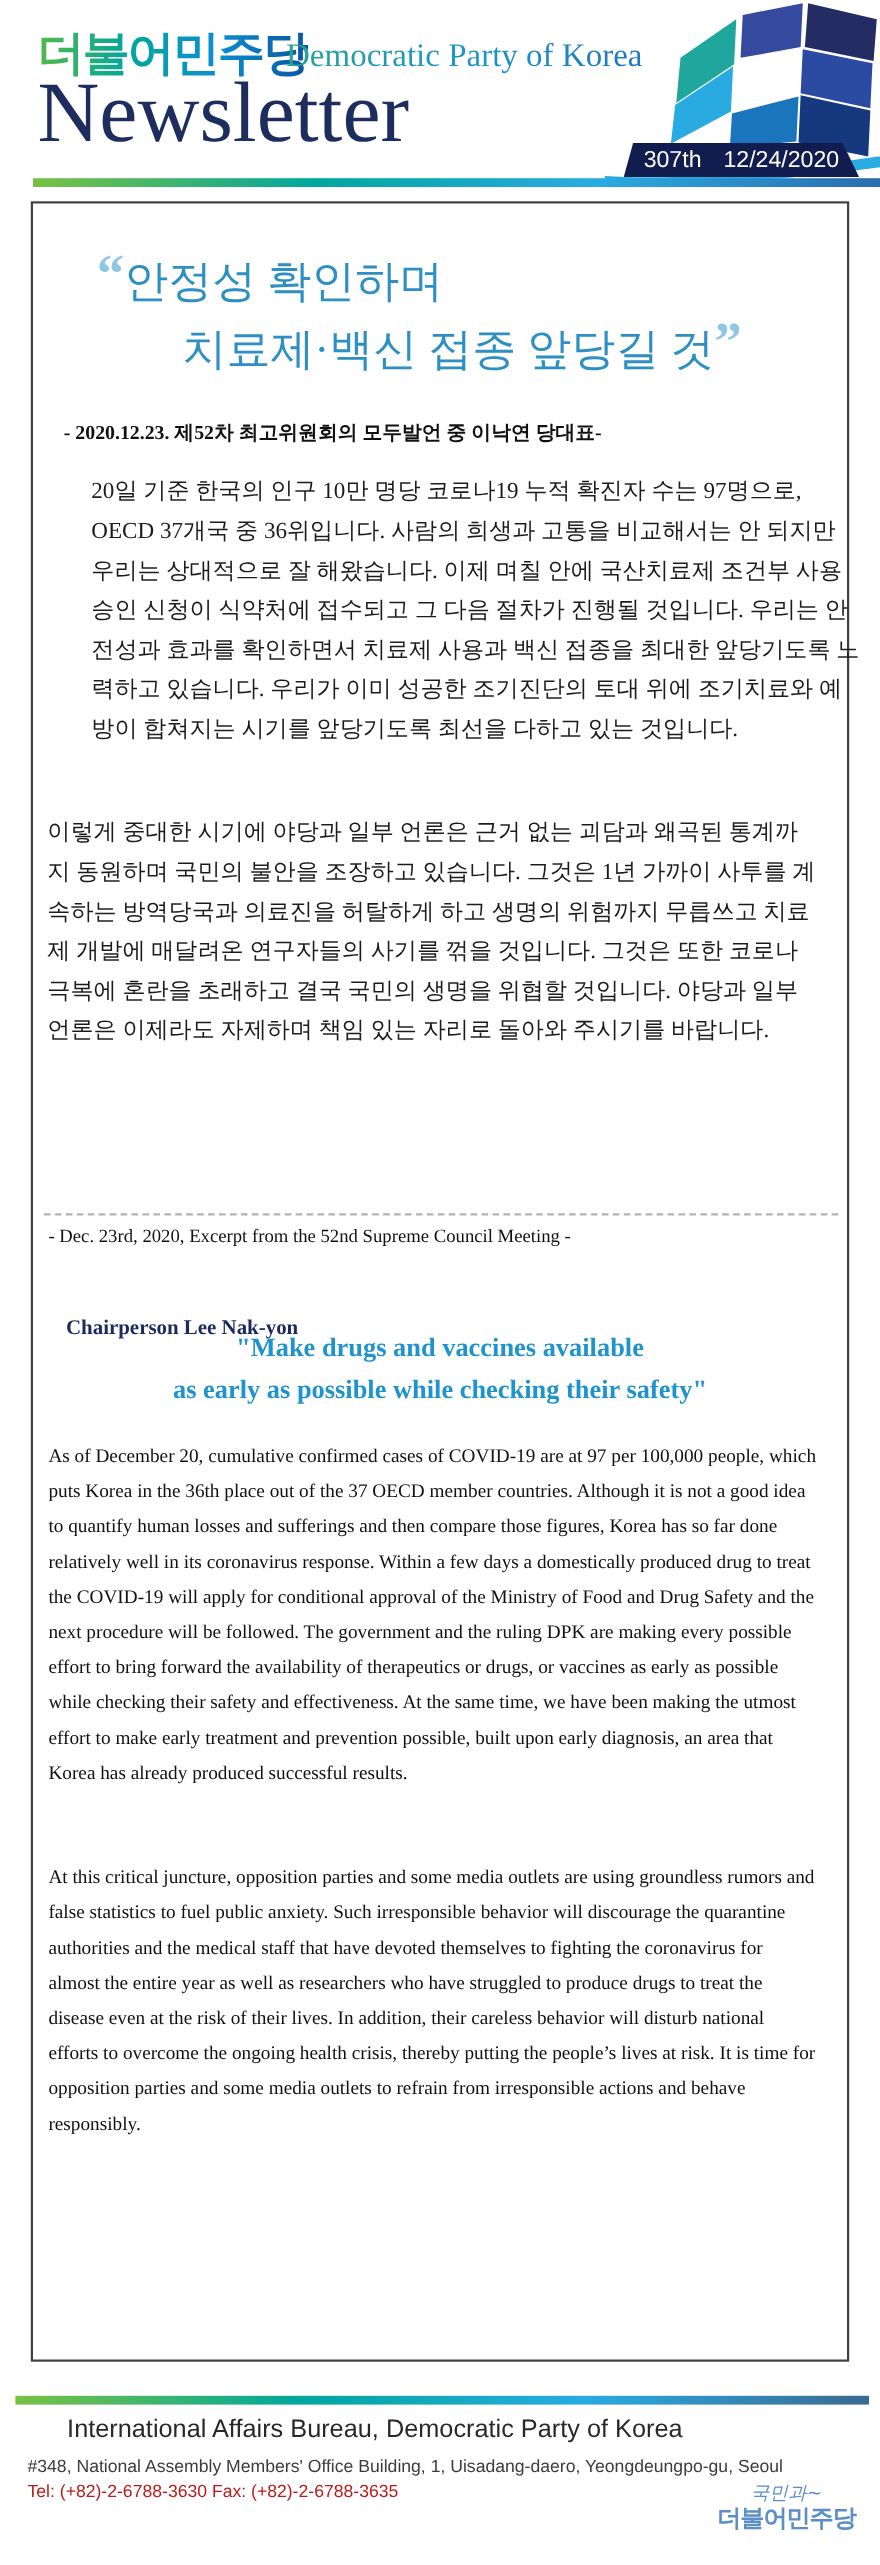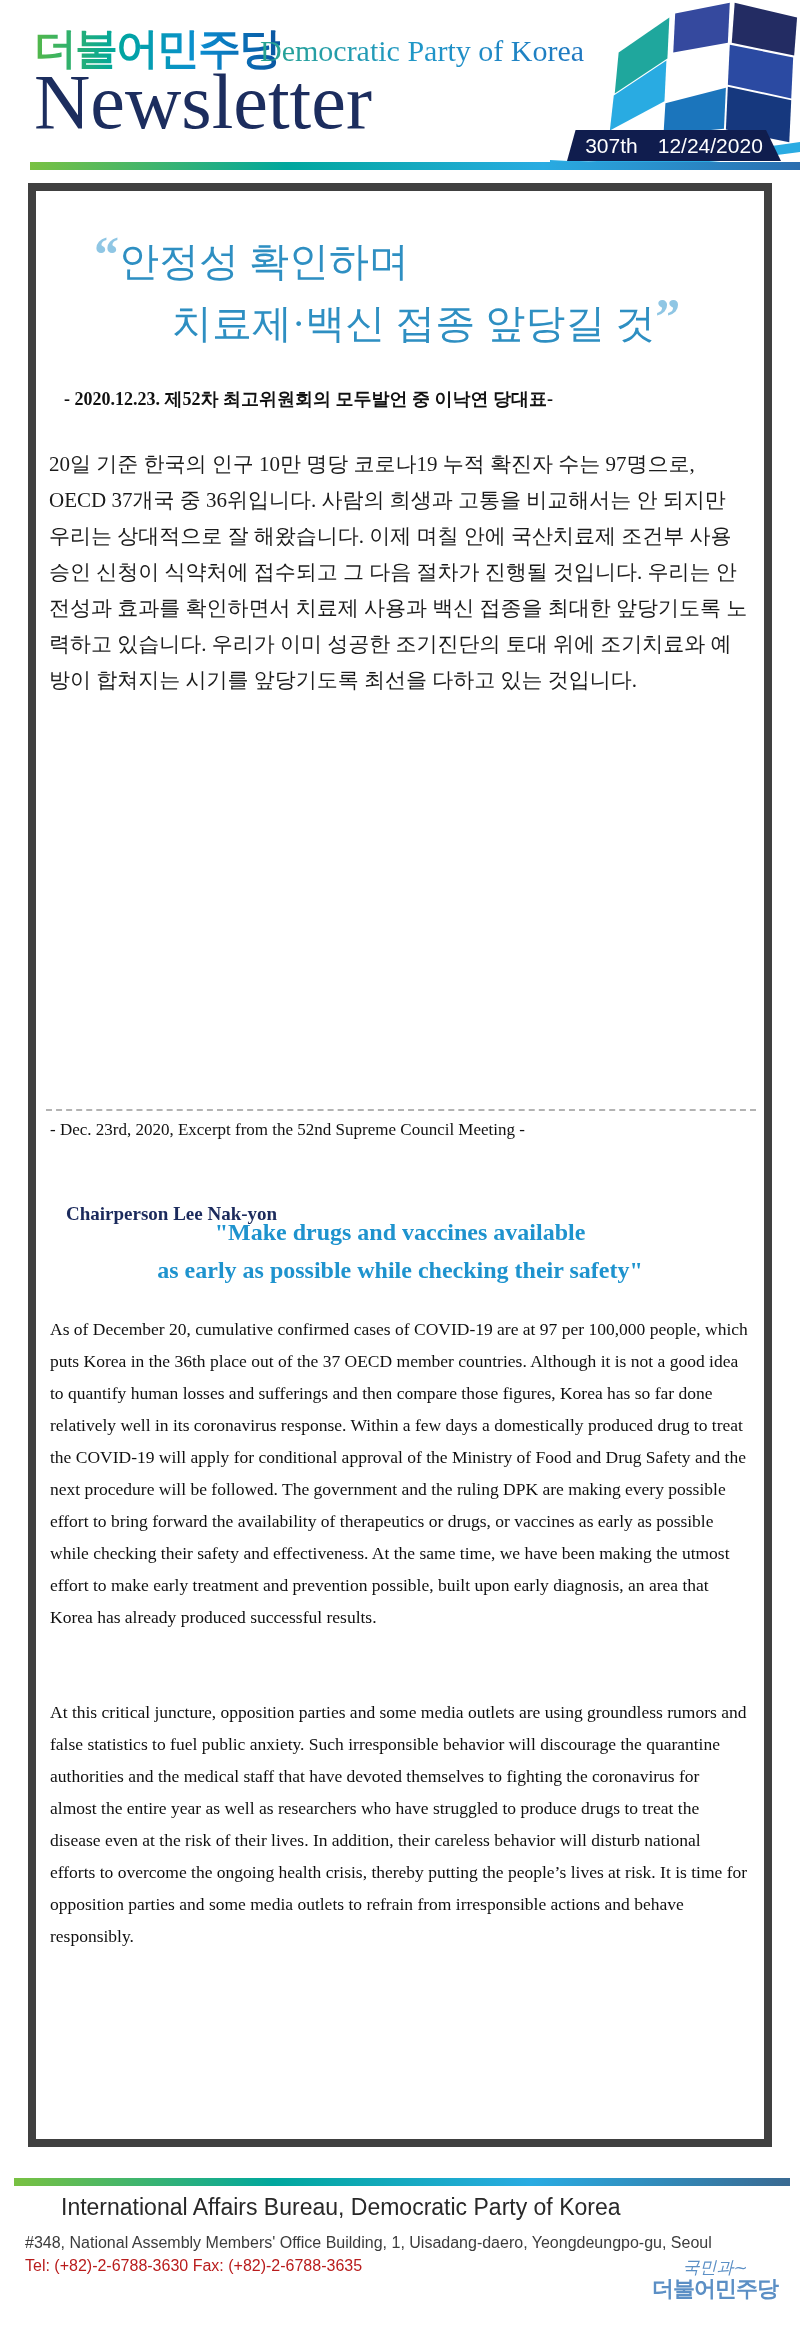--- a/index.html
+++ b/index.html
@@ -19,28 +19,28 @@
   .swoosh{position:absolute;left:550px;top:142px;}
   .date-bar{position:absolute;left:567px;top:130px;width:214px;height:31px;background:#101d4e;
     clip-path:polygon(4% 0,93% 0,100% 100%,0 100%);
     color:#fff;font-family:"Liberation Sans",sans-serif;font-size:21px;
     display:flex;align-items:center;justify-content:center;gap:20px;}
   .grad-top{position:absolute;left:30px;top:162px;width:770px;height:8px;
     background:linear-gradient(90deg,#79c142,#00a79d,#29abe2,#2a6daf);}
 
   
   .main-box{position:absolute;left:28px;top:183px;width:744px;height:1964px;
-    border:8px solid #404040;box-sizing:border-box;background:#fff;}
+    border:2px solid #404040;box-sizing:border-box;background:#fff;}
   .kr-quote{position:absolute;left:58px;top:38px;font-size:40px;line-height:58px;
     color:#2e8fc2;white-space:nowrap;}
   .kr-quote .line2{padding-left:78px;}
   .qmark{color:#8fc6e4;font-size:50px;font-weight:bold;position:relative;top:-4px;}
   .kr-attr{position:absolute;left:28px;top:196px;font-size:18px;font-weight:bold;color:#111;}
   .kr-p{position:absolute;left:13px;width:702px;font-size:21px;line-height:36px;color:#1b1b1b;}
-  .kr-p1{top:255px;} .kr-p2{top:553px;}
+  .kr-p1{top:243px;margin-left:40px;} .kr-p2{top:553px;}
   .divider{position:absolute;left:10px;right:8px;top:918px;border-top:2px dashed #b3b3b3;}
   .en-attr{position:absolute;left:14px;top:929px;font-size:17px;color:#111;}
   .en-speaker{position:absolute;left:30px;top:972px;font-size:19px;font-weight:bold;color:#1b2a5c;margin-top:40px;}
   .en-quote{position:absolute;left:0;width:100%;top:1022px;text-align:center;
     font-size:24px;font-weight:bold;line-height:38px;color:#1e93ce;}
   .en-p{position:absolute;left:14px;width:700px;font-size:17.5px;line-height:32px;color:#101010;}
   .en-p1{top:1122px;} .en-p2{top:1505px;}
 
   
   .grad-bottom{position:absolute;left:14px;top:2178px;width:776px;height:8px;
@@ -85,20 +85,21 @@
   <div class="main-box">
 
     <div class="kr-quote">
       <div><span class="qmark">“</span><span>안정성 확인하며</span></div>
       <div class="line2"><span>치료제·백신 접종 앞당길 것</span><span class="qmark">”</span></div>
     </div>
 
     <div class="kr-attr">- 2020.12.23. 제52차 최고위원회의 모두발언 중 이낙연 당대표-</div>
 
     <div class="kr-p kr-p1">20일 기준 한국의 인구 10만 명당 코로나19 누적 확진자 수는 97명으로, OECD 37개국 중 36위입니다. 사람의 희생과 고통을 비교해서는 안 되지만 우리는 상대적으로 잘 해왔습니다. 이제 며칠 안에 국산치료제 조건부 사용 승인 신청이 식약처에 접수되고 그 다음 절차가 진행될 것입니다. 우리는 안전성과 효과를 확인하면서 치료제 사용과 백신 접종을 최대한 앞당기도록 노력하고 있습니다. 우리가 이미 성공한 조기진단의 토대 위에 조기치료와 예방이 합쳐지는 시기를 앞당기도록 최선을 다하고 있는 것입니다.</div>
+    <div class="kr-p kr-p2">이렇게 중대한 시기에 야당과 일부 언론은 근거 없는 괴담과 왜곡된 통계까지 동원하며 국민의 불안을 조장하고 있습니다. 그것은 1년 가까이 사투를 계속하는 방역당국과 의료진을 허탈하게 하고 생명의 위험까지 무릅쓰고 치료제 개발에 매달려온 연구자들의 사기를 꺾을 것입니다. 그것은 또한 코로나 극복에 혼란을 초래하고 결국 국민의 생명을 위협할 것입니다. 야당과 일부 언론은 이제라도 자제하며 책임 있는 자리로 돌아와 주시기를 바랍니다.</div>
 
     <div class="divider"></div>
 
     <div class="en-attr">- Dec. 23rd, 2020, Excerpt from the 52nd Supreme Council Meeting -</div>
     <div class="en-speaker">Chairperson Lee Nak-yon</div>
 
     <div class="en-quote">
       <div>"Make drugs and vaccines available</div>
       <div>as early as possible while checking their safety"</div>
     </div>

